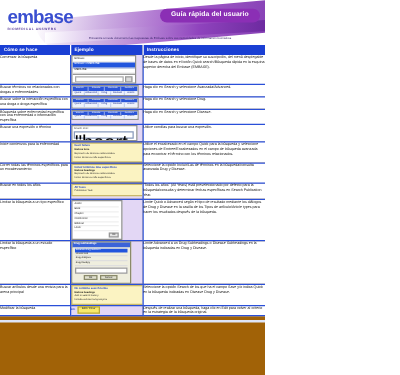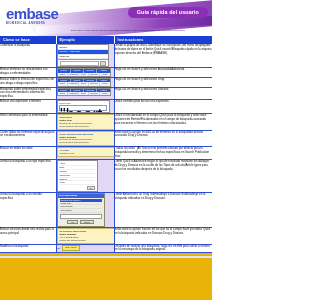--- a/index.html
+++ b/index.html
@@ -2,21 +2,21 @@
 <html><head>
 <meta charset="utf-8">
 <style>
   html,body{margin:0;padding:0;}
   body{
     width:212px;height:300px;overflow:hidden;
     background:#ffffff;
     font-family:"Liberation Sans",sans-serif;
     -webkit-font-smoothing:none;
   }
-  .page{position:relative;width:212px;height:300px;background:#eab308;}
+  .page{position:relative;width:212px;height:300px;background:#a16207;}
 
   
   .header{position:relative;height:36px;width:212px;overflow:hidden;background:#ffffff;}
   .swoosh{
     position:absolute;left:28px;top:8px;width:190px;height:26px;
     background:linear-gradient(100deg,#ffffff 0%,#c9a9e0 28%,#9a4fc4 62%,#7b2fae 100%);
     border-radius:0 0 0 60px;
     transform:skewY(-5deg);
     opacity:.92;
   }

